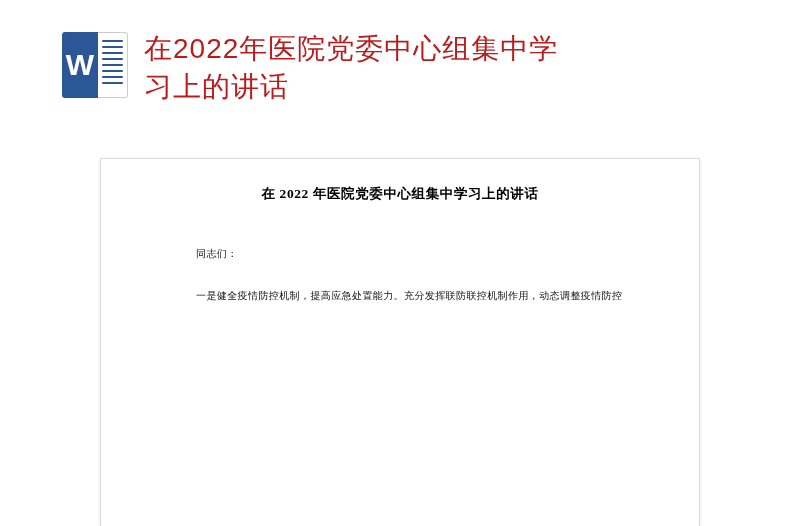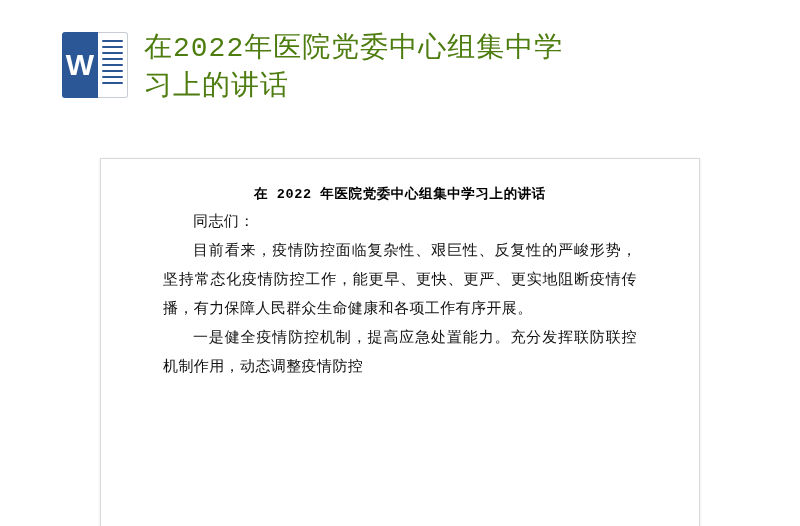--- a/index.html
+++ b/index.html
@@ -76,24 +76,24 @@
   .word-icon .icon-lines i {
     display: block;
     height: 2px;
     background: #2b5797;
     margin-bottom: 4px;
     border-radius: 1px;
   }
 
   .doc-title {
     margin-left: 16px;
-    font-family: Liberation Mono, monospace;
+    font-family: Liberation Sans, sans-serif;
     font-size: 28px;
     line-height: 38px;
-    color: #4d7c0f;
+    color: #b91c1c;
     max-width: 420px;
     font-weight: normal;
     letter-spacing: 1px;
   }
 
   
   .page {
     position: absolute;
     left: 100px;
     top: 158px;
@@ -110,31 +110,31 @@
   .page-inner {
     padding: 26px 62px 0 62px;
   }
 
   .page-heading {
     text-align: center;
     font-size: 13.5px;
     font-weight: bold;
     color: #000000;
     letter-spacing: 0.6px;
-    margin-bottom: 4px;
-    font-family: Liberation Mono, monospace;
+    margin-bottom: 36px;
+    font-family: Liberation Serif, serif;
   }
 
   .page-para {
-    font-size: 15px;
+    font-size: 10px;
     line-height: 29px;
     color: #111111;
     text-align: justify;
     letter-spacing: 0.4px;
-    margin: 0;
+    margin: 13px;
   }
   .indent2 {
     text-indent: 2em;
   }
 </style>
 </head>
 <body>
 
 <div class="header">
 
@@ -159,18 +159,17 @@
 
 <div class="page">
   <div class="page-inner">
 
     <div class="page-heading">在 2022 年医院党委中心组集中学习上的讲话</div>
 
     <p class="page-para indent2">同志们：</p>
 
 
 
-    <p class="page-para indent2">目前看来，疫情防控面临复杂性、艰巨性、反复性的严峻形势，坚持常态化疫情防控工作，能更早、更快、更严、更实地阻断疫情传播，有力保障人民群众生命健康和各项工作有序开展。</p>
 
     <p class="page-para indent2">一是健全疫情防控机制，提高应急处置能力。充分发挥联防联控机制作用，动态调整疫情防控</p>
 
   </div>
 </div>
 
 </body></html>

